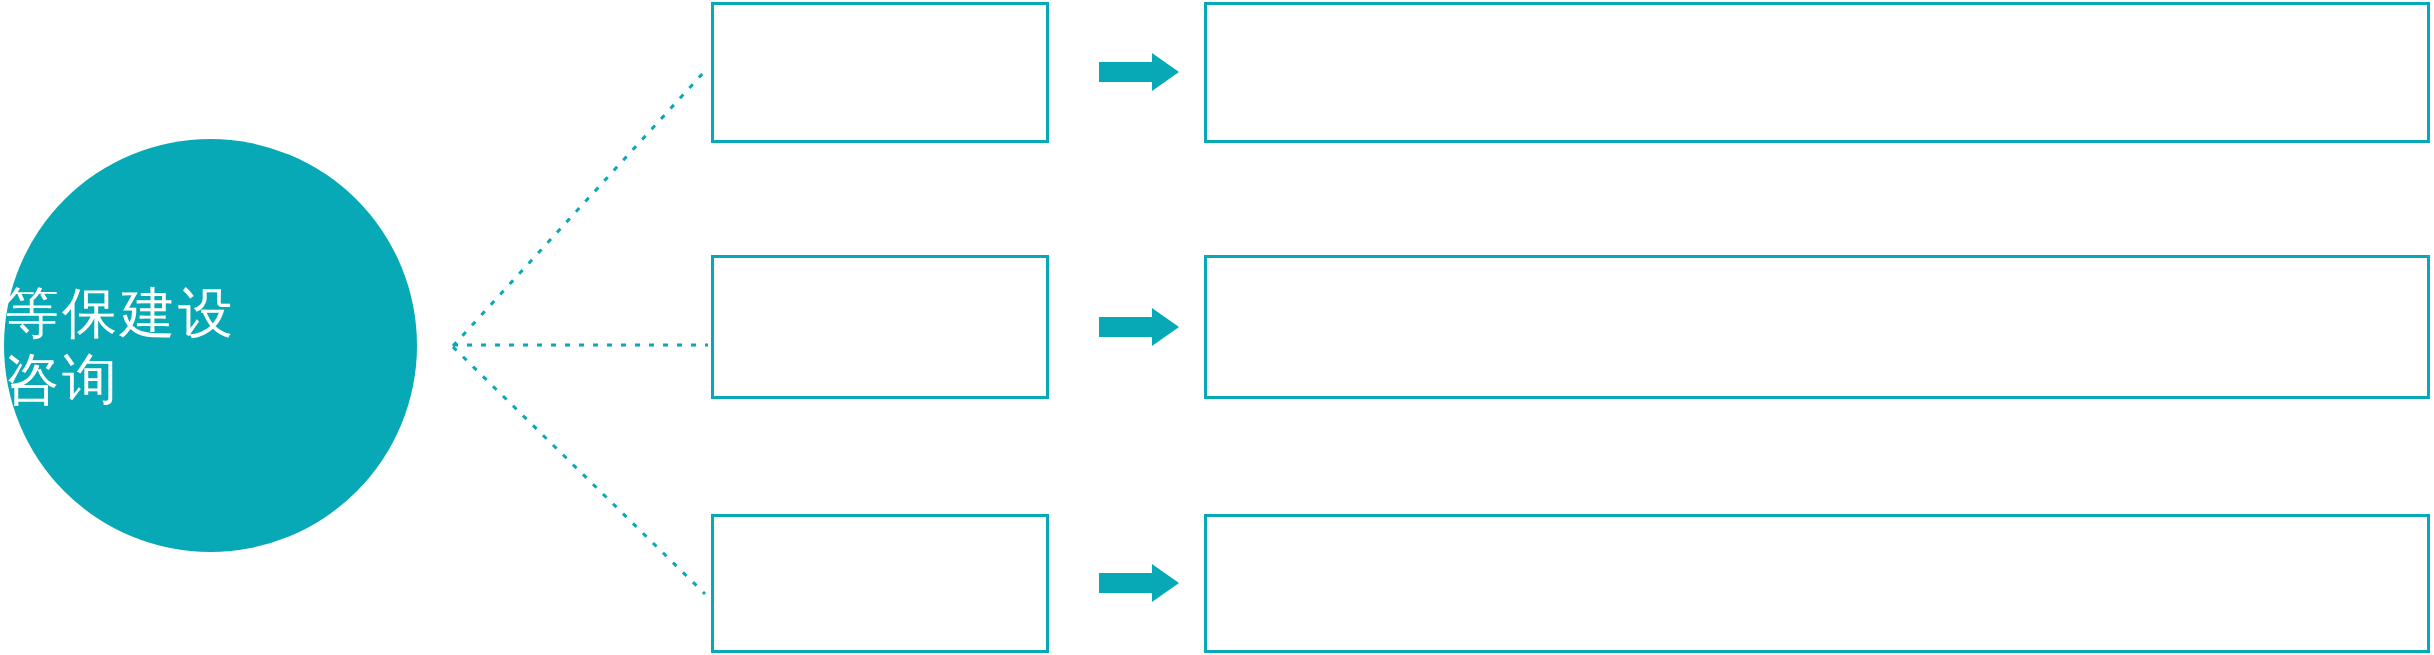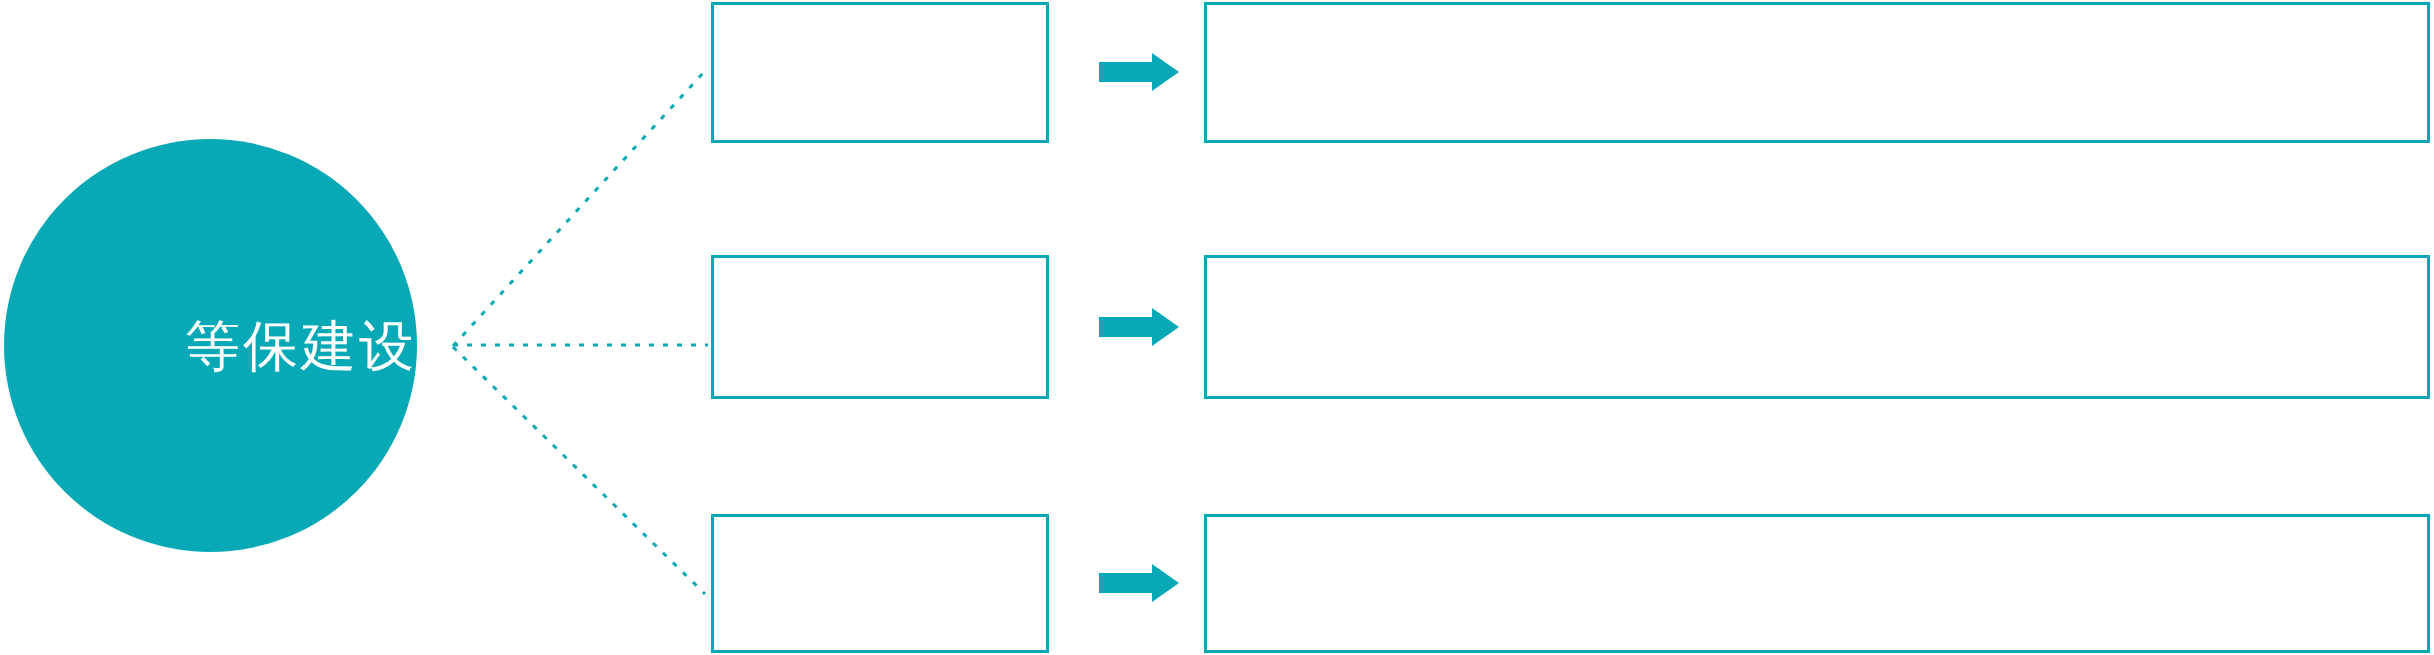--- a/index.html
+++ b/index.html
@@ -26,21 +26,21 @@
     fill: none;
   }
   .center-circle {
     position: absolute;
     left: 4px; top: 139px;
     width: 413px; height: 413px;
     border-radius: 50%;
     background: var(--accent);
     display: flex;
     flex-direction: column;
-    align-items: flex-end;
+    align-items: flex-start;
     justify-content: center;
     text-align: center;
     color: #ffffff;
     font-size: 55px;
     font-weight: 300;
     line-height: 1.2;
     letter-spacing: 3px;
   }
   .step-box {
     position: absolute;
@@ -81,20 +81,21 @@
 <div class="canvas">
 
   <svg class="connectors" viewBox="0 0 2434 655" xmlns="http://www.w3.org/2000/svg">
     <line class="connector" x1="453" y1="346" x2="704" y2="72"></line>
     <line class="connector" x1="453" y1="345" x2="708" y2="345"></line>
     <line class="connector" x1="453" y1="347" x2="705" y2="594"></line>
   </svg>
 
   <div class="center-circle">
     <span>等保建设</span>
+    <span>咨询</span>
   </div>
 
   <div class="step-box row1">
     <span class="box-label"></span>
   </div>
   <svg class="arrow arrow-1" viewBox="0 0 80 40" xmlns="http://www.w3.org/2000/svg">
     <polygon points="0,10 53,10 53,1 80,20 53,39 53,30 0,30"></polygon>
   </svg>
   <div class="detail-box row1">
     <span class="box-label"></span>

